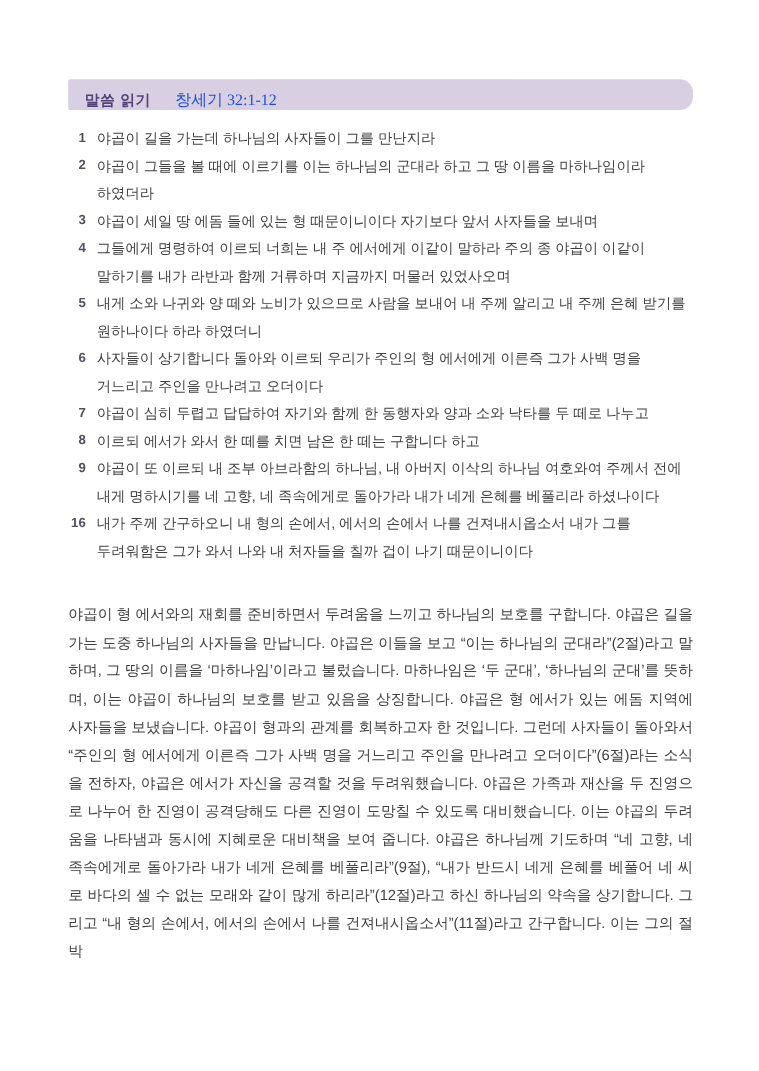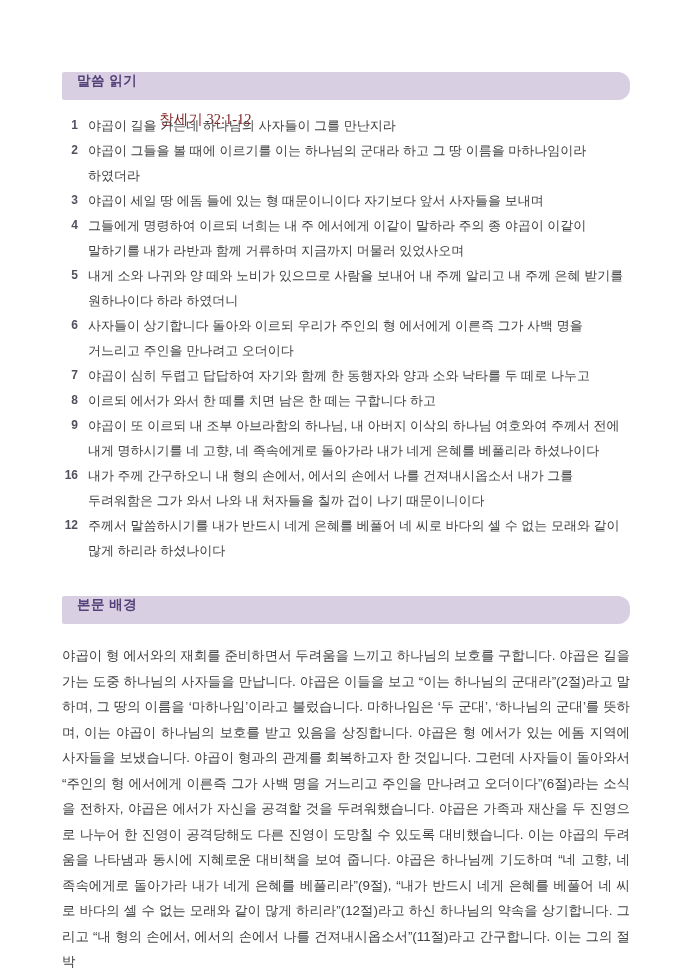--- a/index.html
+++ b/index.html
@@ -18,35 +18,35 @@
     width: 690px;
     height: 974px;
     padding: 72px 60px 0 62px;
     background: #ffffff;
   }
   .section-bar {
     height: 28px;
     background: #d8d0e2;
     border-radius: 2px 12px 12px 2px;
     display: flex;
-    align-items: flex-start;
+    align-items: flex-end;
     padding-left: 15px;
     box-sizing: border-box;
   }
   .bar-title {
     font-weight: bold;
     font-size: 13.5px;
     color: #53427a;
     letter-spacing: 0.5px;
   }
   .bar-ref {
     margin-left: 22px;
     font-family: "Liberation Serif", "DejaVu Serif", serif;
     font-size: 14.5px;
-    color: #7f1d1d;
+    color: #1d4ed8;
     margin-top: 38px;
   }
   .verses {
     list-style: none;
     margin: 13px 0 0 0;
     padding: 0;
   }
   .verse {
     display: flex;
     font-size: 13px;
@@ -122,29 +122,22 @@
         <span class="verse-text">이르되 에서가 와서 한 떼를 치면 남은 한 떼는 구합니다 하고</span>
       </li>
         <li class="verse">
         <span class="verse-num">9</span>
         <span class="verse-text">야곱이 또 이르되 내 조부 아브라함의 하나님, 내 아버지 이삭의 하나님 여호와여 주께서 전에 내게 명하시기를 네 고향, 네 족속에게로 돌아가라 내가 네게 은혜를 베풀리라 하셨나이다</span>
       </li>
         <li class="verse">
         <span class="verse-num">16</span>
         <span class="verse-text">내가 주께 간구하오니 내 형의 손에서, 에서의 손에서 나를 건져내시옵소서 내가 그를 두려워함은 그가 와서 나와 내 처자들을 칠까 겁이 나기 때문이니이다</span>
       </li>
-        <li class="verse">
-        <span class="verse-num">12</span>
-        <span class="verse-text">주께서 말씀하시기를 내가 반드시 네게 은혜를 베풀어 네 씨로 바다의 셀 수 없는 모래와 같이 많게 하리라 하셨나이다</span>
-      </li>
       </ol>
 
   </section>
 
   <section class="section-background">
-    <div class="section-bar">
-      <span class="bar-title">본문 배경</span>
-    </div>
 
     <p class="commentary">야곱이 형 에서와의 재회를 준비하면서 두려움을 느끼고 하나님의 보호를 구합니다. 야곱은 길을 가는 도중 하나님의 사자들을 만납니다. 야곱은 이들을 보고 “이는 하나님의 군대라”(2절)라고 말하며, 그 땅의 이름을 ‘마하나임’이라고 불렀습니다. 마하나임은 ‘두 군대’, ‘하나님의 군대’를 뜻하며, 이는 야곱이 하나님의 보호를 받고 있음을 상징합니다. 야곱은 형 에서가 있는 에돔 지역에 사자들을 보냈습니다. 야곱이 형과의 관계를 회복하고자 한 것입니다. 그런데 사자들이 돌아와서 “주인의 형 에서에게 이른즉 그가 사백 명을 거느리고 주인을 만나려고 오더이다”(6절)라는 소식을 전하자, 야곱은 에서가 자신을 공격할 것을 두려워했습니다. 야곱은 가족과 재산을 두 진영으로 나누어 한 진영이 공격당해도 다른 진영이 도망칠 수 있도록 대비했습니다. 이는 야곱의 두려움을 나타냄과 동시에 지혜로운 대비책을 보여 줍니다. 야곱은 하나님께 기도하며 “네 고향, 네 족속에게로 돌아가라 내가 네게 은혜를 베풀리라”(9절), “내가 반드시 네게 은혜를 베풀어 네 씨로 바다의 셀 수 없는 모래와 같이 많게 하리라”(12절)라고 하신 하나님의 약속을 상기합니다. 그리고 “내 형의 손에서, 에서의 손에서 나를 건져내시옵소서”(11절)라고 간구합니다. 이는 그의 절박</p>
   </section>
 
 </div>
 
 </body></html>

